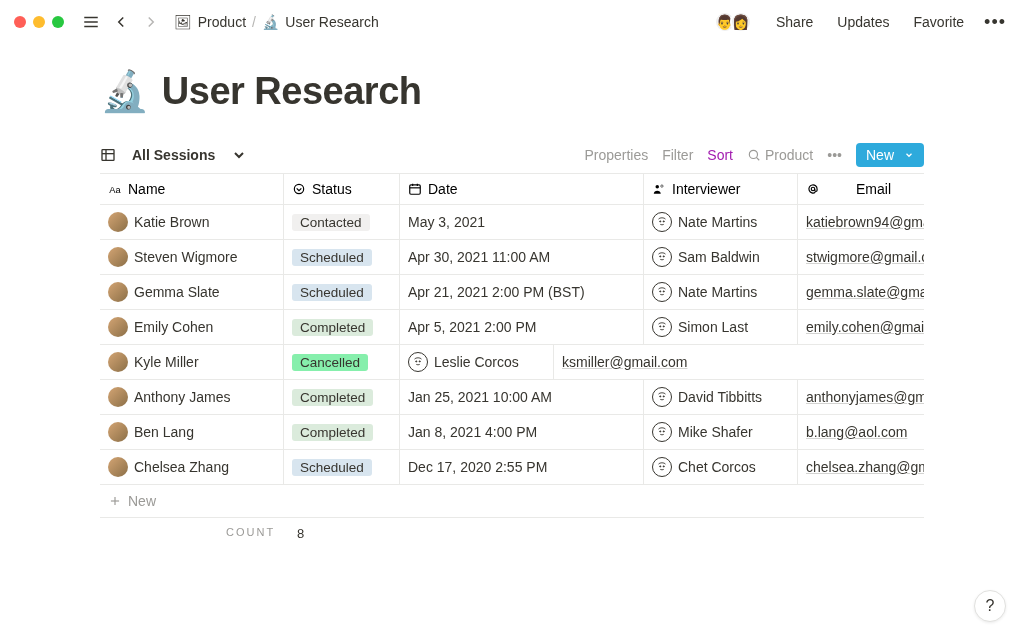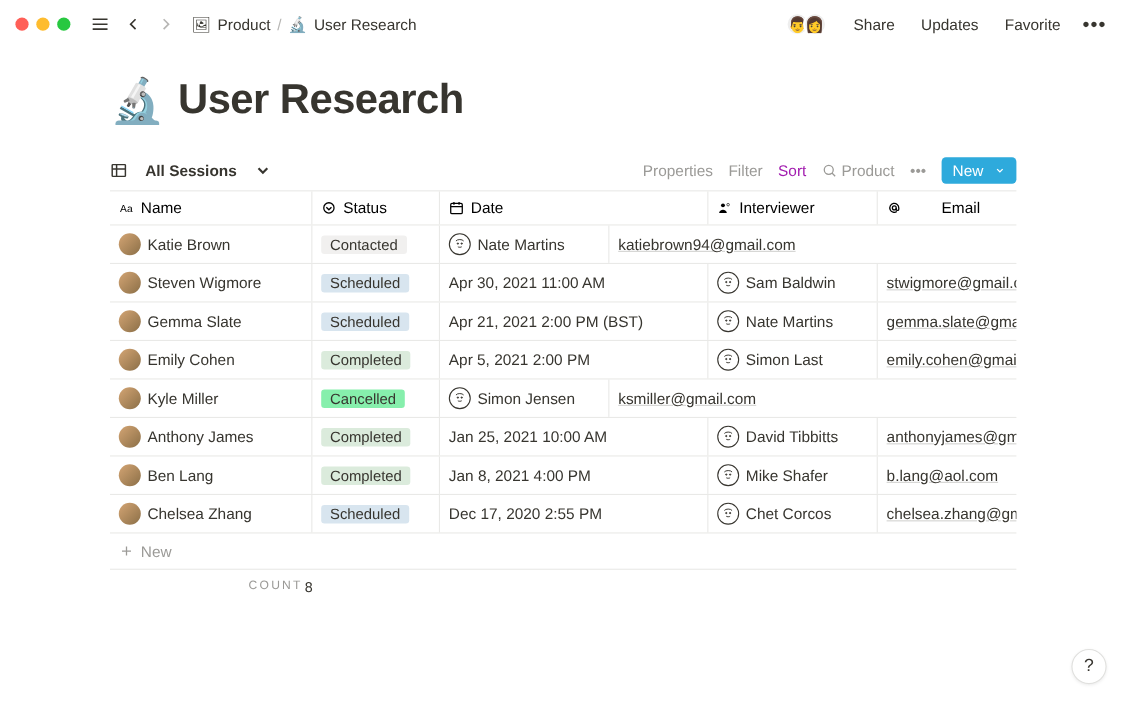--- a/index.html
+++ b/index.html
@@ -44,21 +44,21 @@
 .header .cell { color: #000000; font-weight: 400; }
 .header svg { width: 14px; height: 14px; }
 .person-avatar { width: 20px; height: 20px; border-radius: 50%; background: linear-gradient(135deg,#d4a574,#8b6f47); display: inline-block; flex-shrink: 0; }
 .person-name { font-weight: 500; }
 .status-tag { padding: 1px 8px; border-radius: 3px; font-size: 13.5px; }
 .face { width: 20px; height: 20px; border-radius: 50%; border: 1.5px solid #37352f; flex-shrink: 0; display: flex; align-items: center; justify-content: center; overflow: hidden; background:#fff; }
 .face svg { width: 14px; height: 14px; }
 .email-cell { color: #37352f; text-decoration: underline; text-decoration-color: #d3d3d1; white-space: nowrap; overflow: hidden; text-overflow: ellipsis; }
 .new-row { color: #9b9a97; padding: 8px 8px; font-size: 14px; display: flex; align-items: center; gap: 6px; cursor: pointer; border-bottom: 1px solid #e9e9e7; }
 .count-row { padding: 8px 0; font-size: 11px; color: #9b9a97; display: flex; }
-.count-label { letter-spacing: 2px; margin-left: 126px; margin-right: 2px; }
+.count-label { letter-spacing: 2px; margin-left: 126px; margin-right: 22px; }
 .count-val { color: #37352f; font-size: 13px; }
 .help-btn { position: fixed; bottom: 18px; right: 18px; width: 32px; height: 32px; border-radius: 50%; border: 1px solid #e0e0de; display: flex; align-items: center; justify-content: center; font-size: 16px; color: #37352f; cursor: pointer; background: #fff; box-shadow: 0 1px 3px rgba(0,0,0,0.08); }
 .chev { width: 10px; height: 10px; }
 </style>
 </head>
 <body>
 
 <div class="topbar">
   <div class="traffic">
     <div class="dot red"></div>
@@ -180,20 +180,21 @@
     </div>
     <div id="rows">
         <div class="row">
           <div class="cell col-name">
             <span class="person-avatar"></span>
             <span class="person-name">Katie Brown</span>
           </div>
           <div class="cell col-status">
             <span class="status-tag" style="background:#f1f0ef">Contacted</span>
           </div>
+          <div class="cell col-date">May 3, 2021</div>
           <div class="cell col-int">
             <span class="face">
               <svg viewBox="0 0 24 24" fill="none" stroke="#37352f" stroke-width="1.5">
                 <circle cx="9" cy="11" r="1" fill="#37352f"></circle>
                 <circle cx="15" cy="11" r="1" fill="#37352f"></circle>
                 <path d="M9 16c1 1 5 1 6 0"></path>
                 <path d="M6 7c2-3 10-3 12 0"></path>
               </svg>
             </span>
             <span>Nate Martins</span>
@@ -276,21 +277,21 @@
           </div>
           <div class="cell col-int">
             <span class="face">
               <svg viewBox="0 0 24 24" fill="none" stroke="#37352f" stroke-width="1.5">
                 <circle cx="9" cy="11" r="1" fill="#37352f"></circle>
                 <circle cx="15" cy="11" r="1" fill="#37352f"></circle>
                 <path d="M9 16c1 1 5 1 6 0"></path>
                 <path d="M6 7c2-3 10-3 12 0"></path>
               </svg>
             </span>
-            <span>Simon Jensen</span>
+            <span>Leslie Corcos</span>
           </div>
           <div class="cell col-email email-cell">ksmiller@gmail.com</div>
         </div>
         <div class="row">
           <div class="cell col-name">
             <span class="person-avatar"></span>
             <span class="person-name">Anthony James</span>
           </div>
           <div class="cell col-status">
             <span class="status-tag" style="background:#dbebdc">Completed</span>

